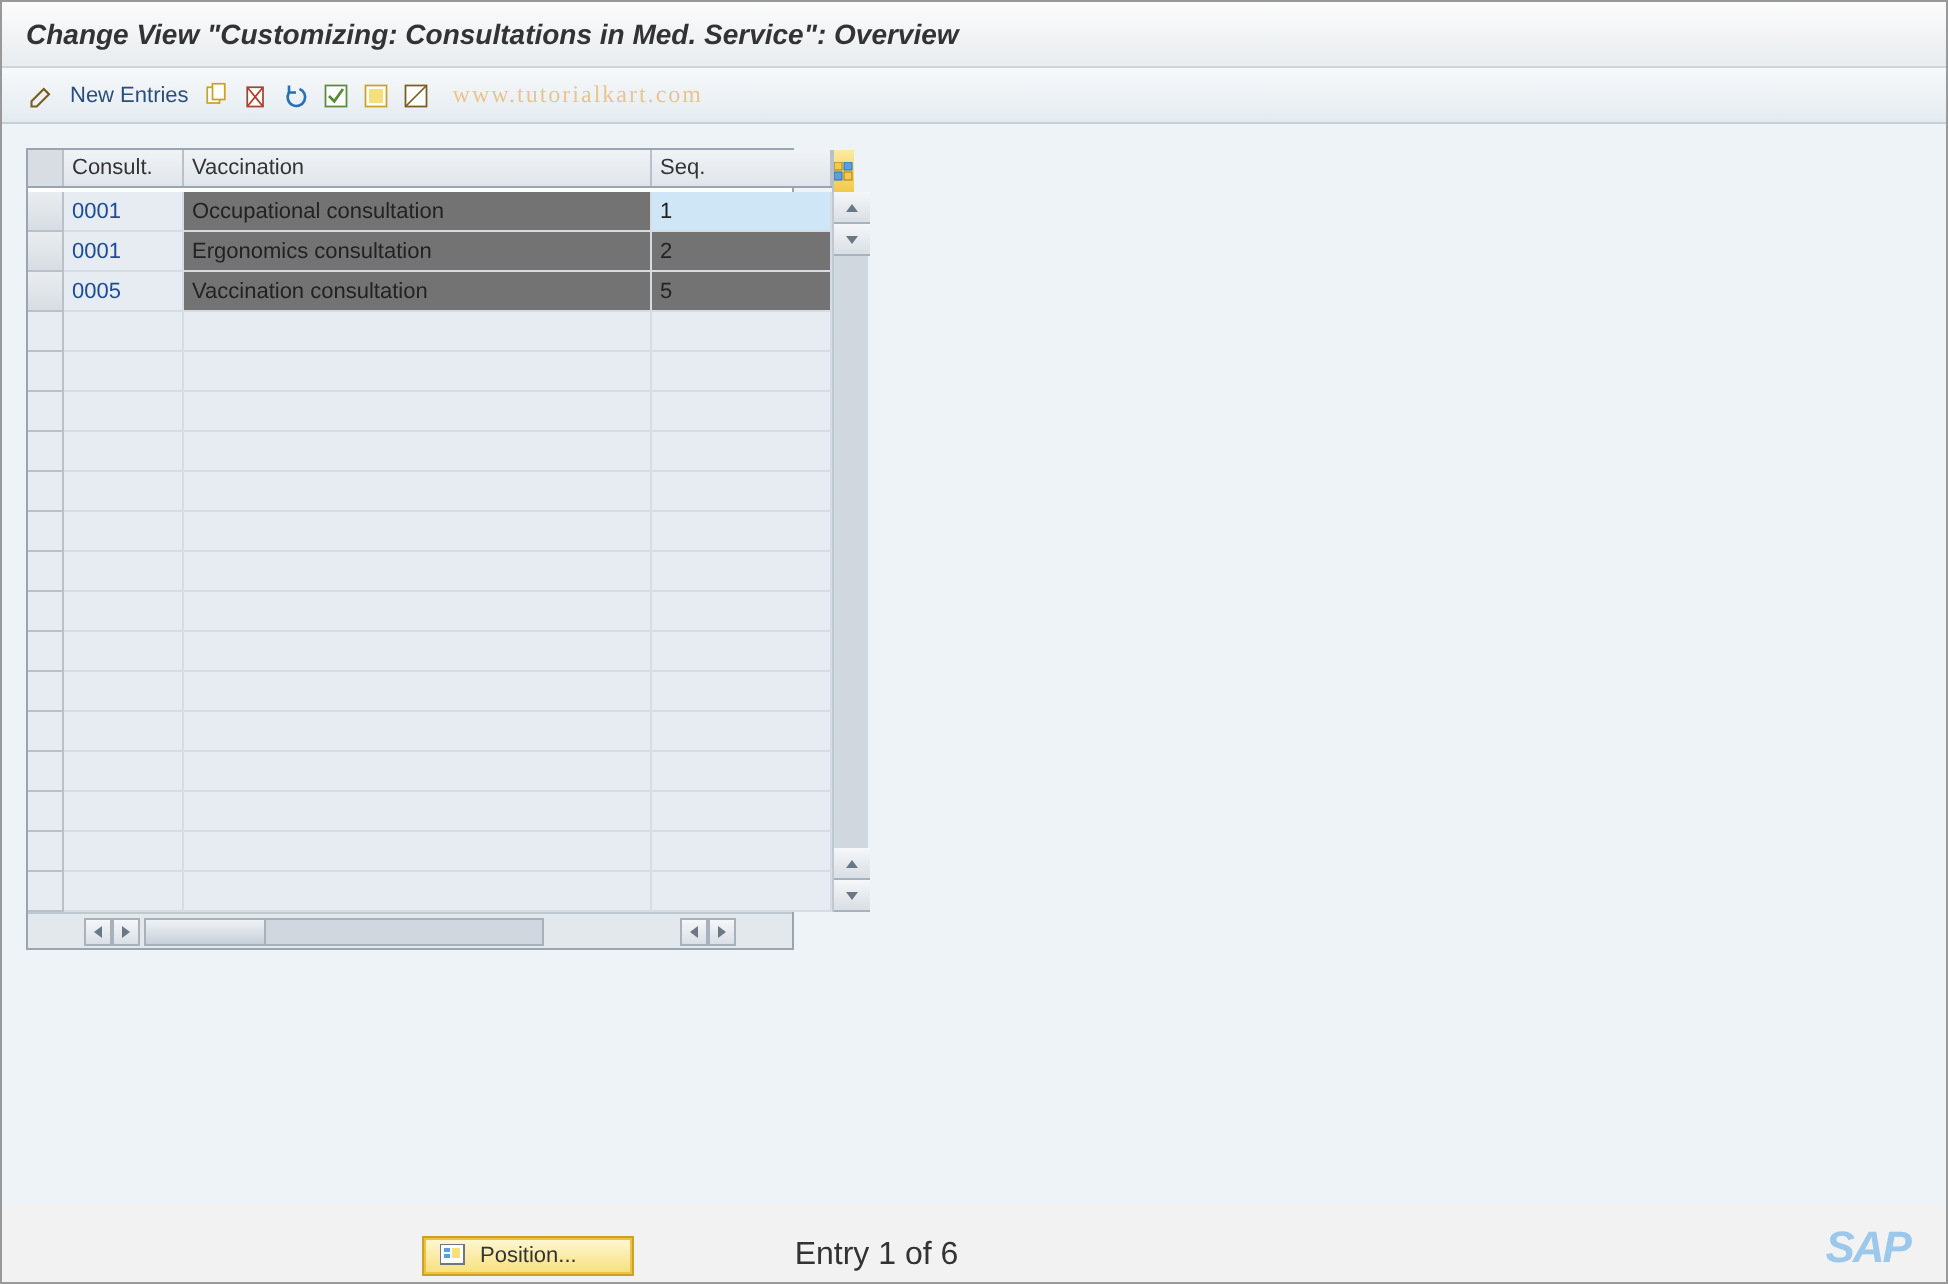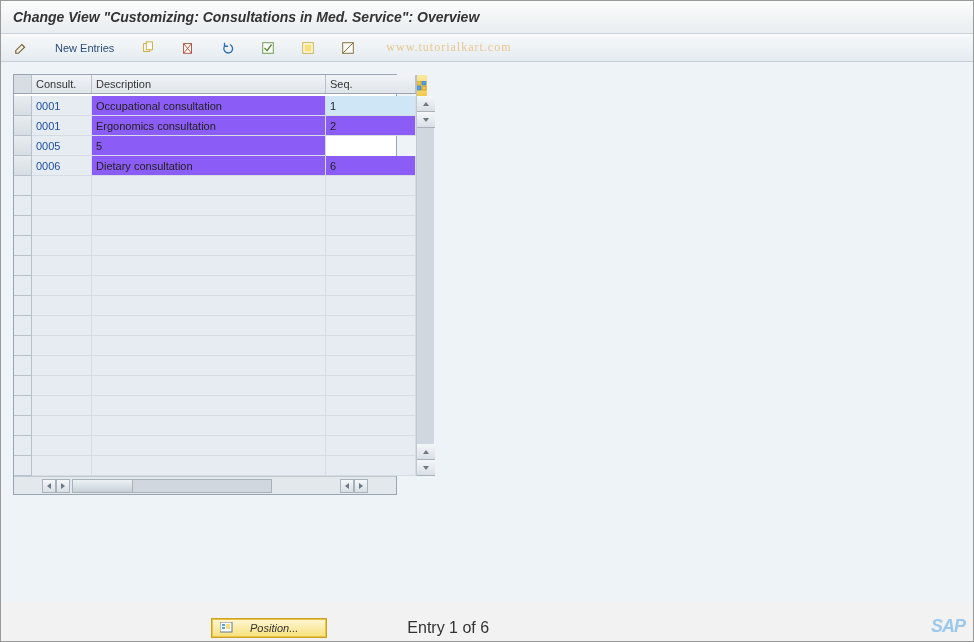--- a/index.html
+++ b/index.html
@@ -1,52 +1,52 @@
 <!DOCTYPE html>
 <html><head>
   <meta charset="utf-8">
   <style>
     * { box-sizing: border-box; margin: 0; padding: 0; }
     body { font-family: Arial, sans-serif; font-size: 11px; background: #f2f2f2; width: 974px; height: 642px; overflow: hidden; border: 1px solid #999; position: relative; }
     .title-bar { background: linear-gradient(to bottom, #fcfcfc, #e8ecef); padding: 8px 12px; border-bottom: 1px solid #ccd5de; }
     .title-bar .title { font-style: italic; font-weight: bold; font-size: 14px; color: #333; }
-    .toolbar { background: linear-gradient(to bottom, #f7f9fb, #e4ebf0); padding: 4px 10px; border-bottom: 1px solid #c5cfd8; display: flex; align-items: center; gap: 20px; height: 28px; }
+    .toolbar { background: linear-gradient(to bottom, #f7f9fb, #e4ebf0); padding: 4px 10px; border-bottom: 1px solid #c5cfd8; display: flex; align-items: center; gap: 0; height: 28px; }
     .tb-btn { width: 20px; height: 20px; display: inline-flex; align-items: center; justify-content: center; cursor: pointer; border-radius: 2px; }
     .tb-btn svg { width: 14px; height: 14px; }
     .btn-text { color: #2a4e7a; cursor: pointer; padding: 2px 4px; }
     .watermark { color: #e5a84a; opacity: 0.6; font-size: 12px; letter-spacing: 1px; margin-left: 8px; font-family: Georgia, serif; }
     .content { padding: 12px; background: #eef3f7; height: 540px; }
     .grid-wrap { width: 384px; border: 1px solid #9aa5b1; background: #fff; position: relative; }
     .grid-header, .grid-row { display: grid; grid-template-columns: 18px 60px 234px 90px; }
     .grid-header { background: linear-gradient(to bottom, #f1f3f6, #dfe5ea); border-bottom: 1px solid #9aa5b1; }
     .grid-body-wrap { display: flex; }
     .grid-body { flex: 1; }
     .grid-scroll-col { width: 18px; background: #e3e8ed; border-left: 1px solid #c0c8d0; display: flex; flex-direction: column; }
     .hcell { padding: 3px 4px; border-right: 1px solid #b8c0c9; color: #333; font-size: 11px; }
     .hcell.sel { background: #d7dde3; }
     .config-btn { width: 18px; height: 21px; background: linear-gradient(to bottom, #fbe9a0, #f2c94c); border-left: 1px solid #b8c0c9; display: flex; align-items: center; justify-content: center; cursor: pointer; }
     .cell { padding: 2px 4px; border-right: 1px solid #d5dce3; border-bottom: 1px solid #d5dce3; height: 20px; font-size: 11px; color: #222; background: #fff; display: flex; align-items: center; }
     .cell.rowsel { background: linear-gradient(to bottom, #e9edf0, #d7dde3); border-right: 1px solid #b8c0c9; border-bottom: 1px solid #b8c0c9; }
-    .cell.editable { background: #8b5cf6; }
+    .cell.editable { background: #737373; }
     .cell.readonly, .cell.empty-locked { background: #e6ecf1; }
     .cell.readonly { color: #1b4c9e; }
     .cell.highlight { background: #cfe6f7; }
     .cell.seq { justify-content: flex-start; }
     .empty-row .cell { background: #e6ecf1; }
     .hscroll { height: 18px; background: #e3e8ed; border-top: 1px solid #c0c8d0; display: flex; align-items: center; padding: 0 28px; }
     .hscroll .arrow-btn { width: 14px; height: 14px; background: linear-gradient(to bottom,#f5f7f9,#d9dfe5); border: 1px solid #a8b2bd; cursor: pointer; display:flex;align-items:center;justify-content:center; }
     .hscroll .track { flex: 0 0 200px; height: 14px; background: #d0d7de; margin: 0 2px; border: 1px solid #a8b2bd; position: relative; }
     .hscroll .thumb { position: absolute; left: 0; top: 0; height: 12px; width: 60px; background: linear-gradient(to bottom,#eef2f5,#c7d0d8); border-right: 1px solid #a8b2bd; }
     .vsc-btn { width: 18px; height: 16px; background: linear-gradient(to bottom,#f5f7f9,#d9dfe5); border-bottom: 1px solid #a8b2bd; display:flex;align-items:center;justify-content:center; cursor:pointer; }
     .vsc-track { flex:1; background:#d0d7de; }
     .footer { display: flex; align-items: center; padding: 16px 20px; gap: 80px; }
-    .pos-btn { background: linear-gradient(180deg,#fef7d6,#f7e07a); border: 1px solid #c9a227; padding: 3px 28px 3px 8px; position: relative; cursor: pointer; display: flex; align-items: center; gap: 16px; box-shadow: 0 0 0 1px #f0c040 inset; font-style: italic; }
+    .pos-btn { background: linear-gradient(180deg,#fef7d6,#f7e07a); border: 1px solid #c9a227; padding: 3px 28px 3px 8px; position: relative; cursor: pointer; display: flex; align-items: center; gap: 6px; box-shadow: 0 0 0 1px #f0c040 inset; }
     .pos-btn .txt { color: #333; }
     .entry-txt { color: #333; font-size: 16px; }
-    .sap-logo { position: absolute; bottom: 4px; right: 8px; font-weight: bold; font-style: italic; font-size: 18px; color: #9cc8ec; letter-spacing: -1px; }
+    .sap-logo { position: absolute; bottom: 4px; right: 18px; font-weight: bold; font-style: italic; font-size: 22px; color: #9cc8ec; letter-spacing: -1px; }
   </style>
 </head>
 <body>
 
 <div class="title-bar">
   <div class="title">Change View "Customizing: Consultations in Med. Service": Overview</div>
 </div>
 
 <div class="toolbar">
   <div class="tb-btn">
@@ -95,21 +95,21 @@
   <span class="watermark">www.tutorialkart.com</span>
 </div>
 
 <div class="content">
   <div class="grid-wrap">
     <div style="display:flex;">
       <div style="flex:1;">
         <div class="grid-header">
           <div class="hcell sel"></div>
           <div class="hcell">Consult.</div>
-          <div class="hcell">Description</div>
+          <div class="hcell">Vaccination</div>
           <div class="hcell">Seq.</div>
         </div>
       </div>
       <div class="config-btn">
         <svg width="10" height="10" viewBox="0 0 10 10">
             <rect x="0" y="0" width="4" height="4" fill="#f2c94c" stroke="#a07c1f" stroke-width="0.5"></rect>
             <rect x="5" y="0" width="4" height="4" fill="#5aa0e0" stroke="#2a6fb5" stroke-width="0.5"></rect>
             <rect x="0" y="5" width="4" height="4" fill="#5aa0e0" stroke="#2a6fb5" stroke-width="0.5"></rect>
             <rect x="5" y="5" width="4" height="4" fill="#f2c94c" stroke="#a07c1f" stroke-width="0.5"></rect>
           </svg>
@@ -125,27 +125,22 @@
           </div>
           <div class="grid-row">
             <div class="cell rowsel"></div>
             <div class="cell readonly">0001</div>
             <div class="cell editable">Ergonomics consultation</div>
             <div class="cell seq editable">2</div>
           </div>
           <div class="grid-row">
             <div class="cell rowsel"></div>
             <div class="cell readonly">0005</div>
+            <div class="cell editable">Vaccination consultation</div>
             <div class="cell seq editable">5</div>
-          </div>
-          <div class="grid-row">
-            <div class="cell rowsel"></div>
-            <div class="cell readonly">0006</div>
-            <div class="cell editable">Dietary consultation</div>
-            <div class="cell seq editable">6</div>
           </div>
           <div class="grid-row empty-row">
             <div class="cell rowsel"></div>
             <div class="cell empty-locked"></div>
             <div class="cell empty-locked"></div>
             <div class="cell empty-locked"></div>
           </div>
           <div class="grid-row empty-row">
             <div class="cell rowsel"></div>
             <div class="cell empty-locked"></div>

